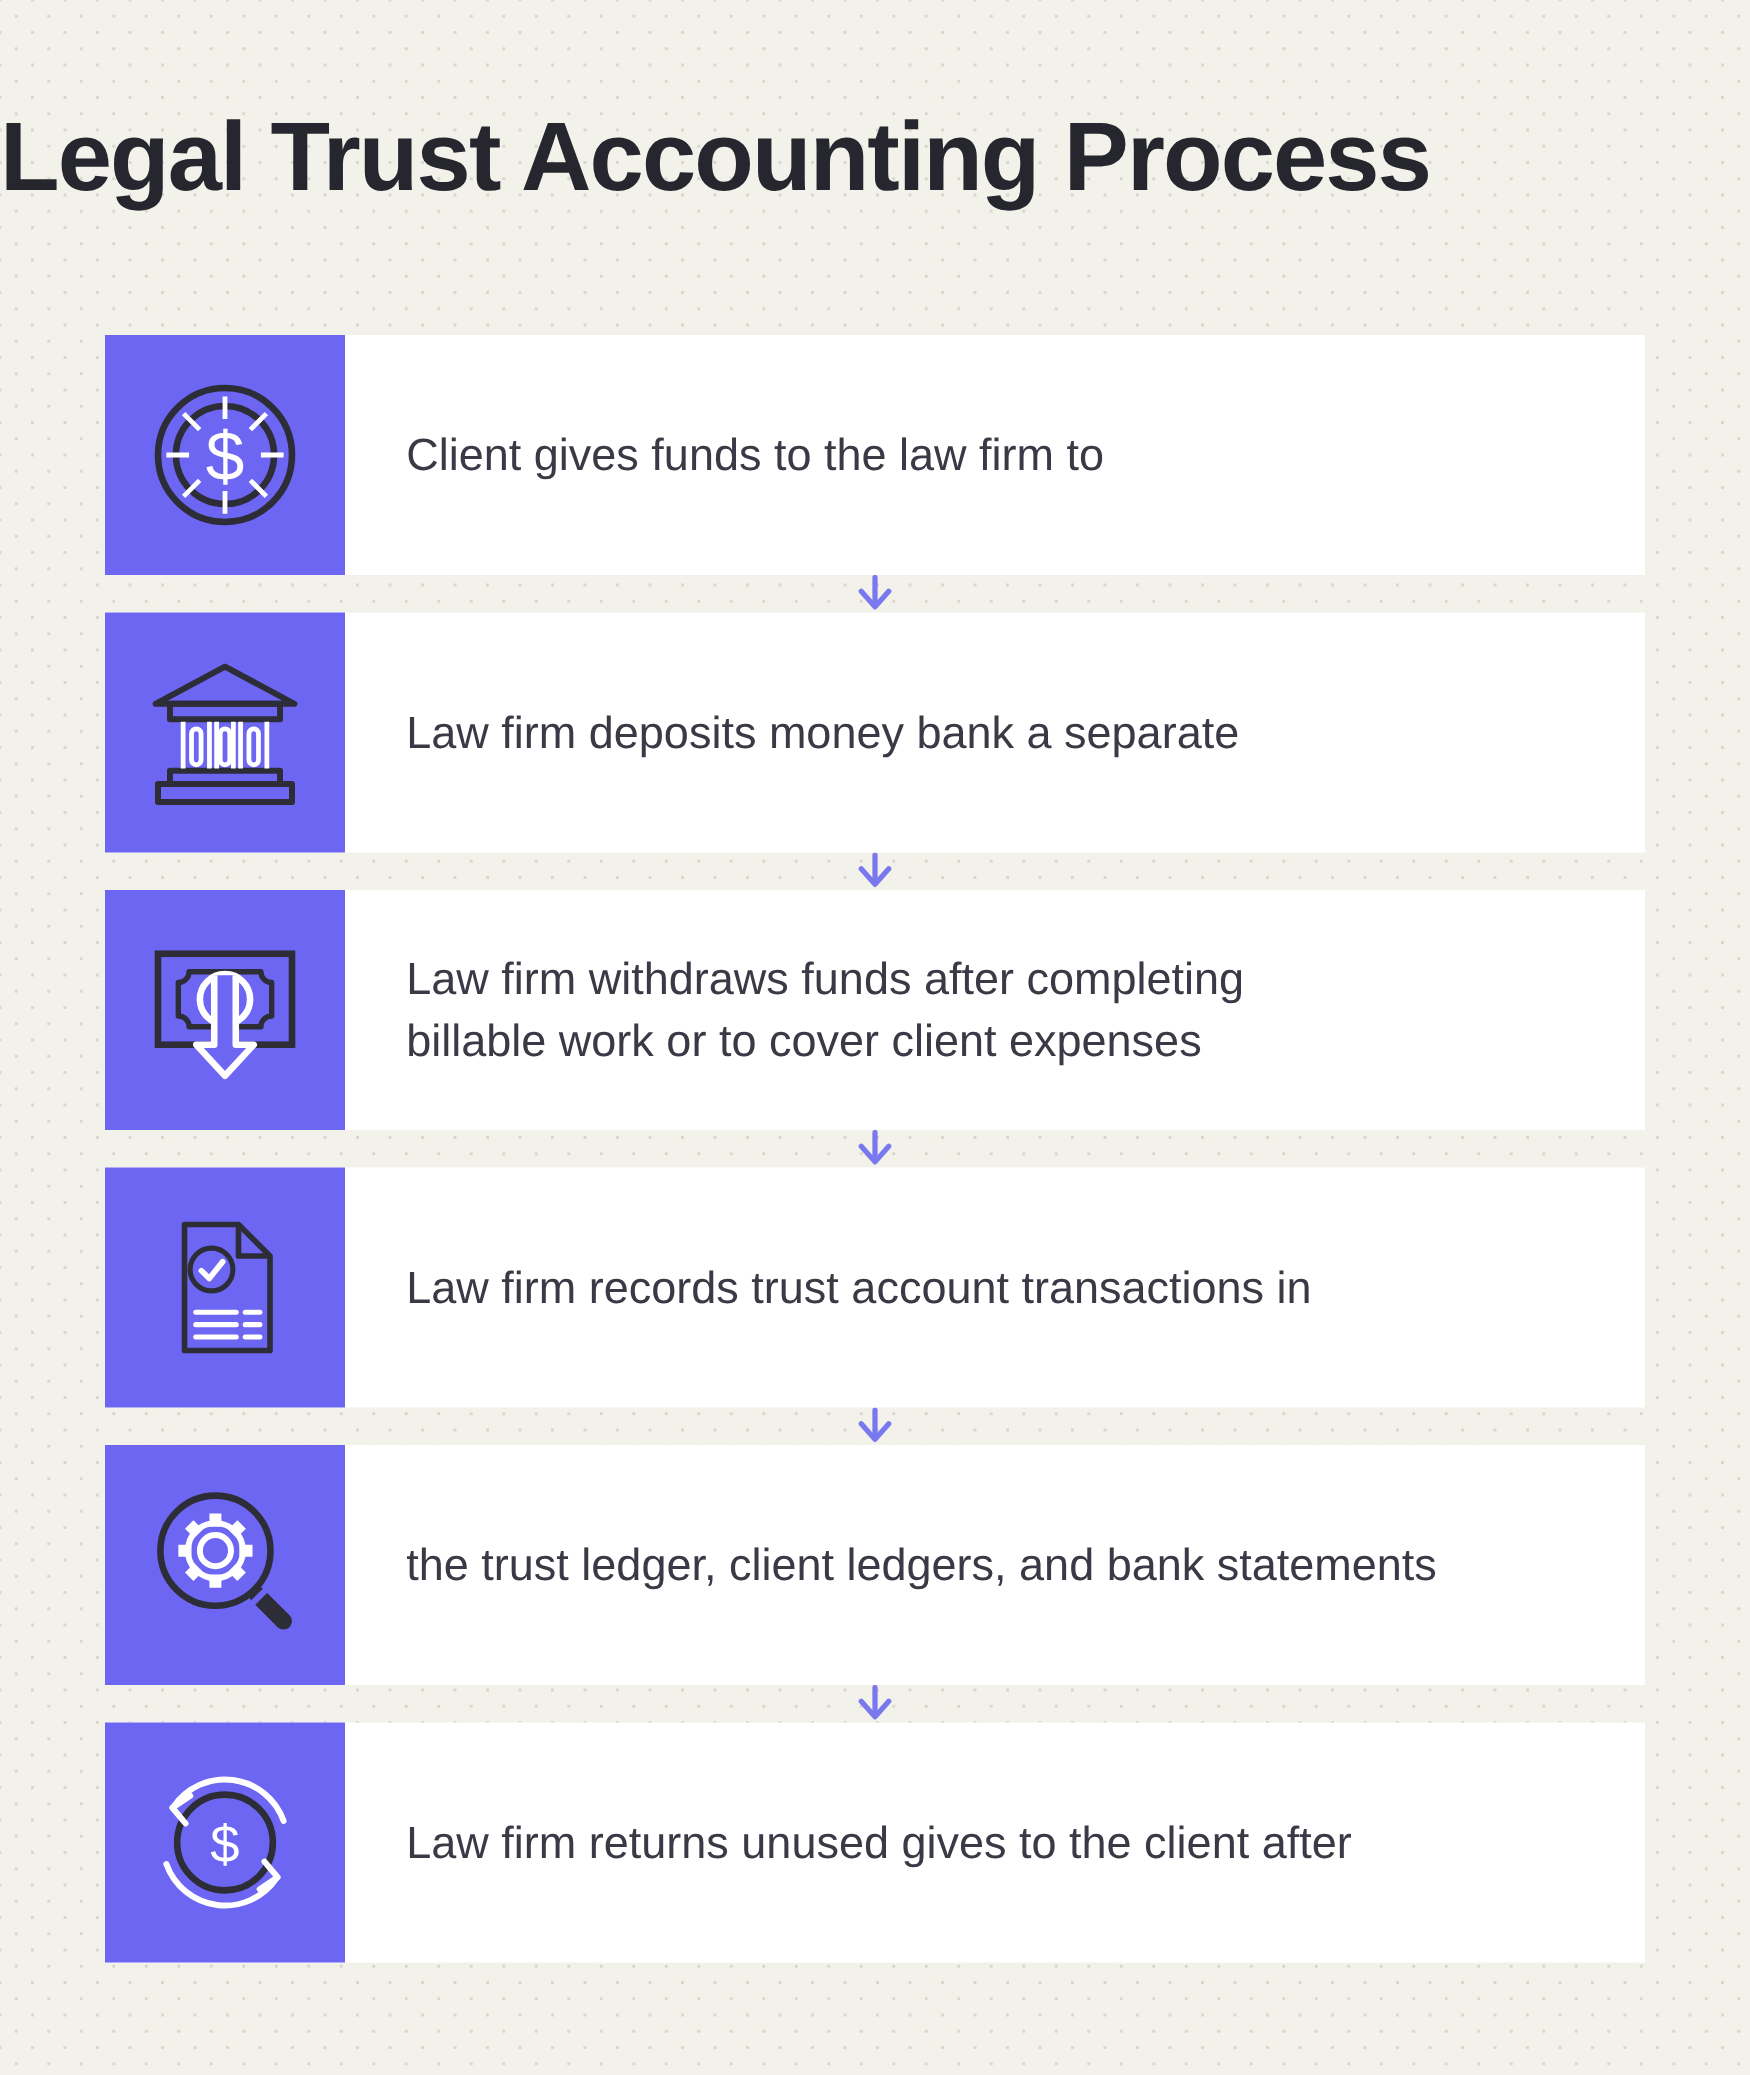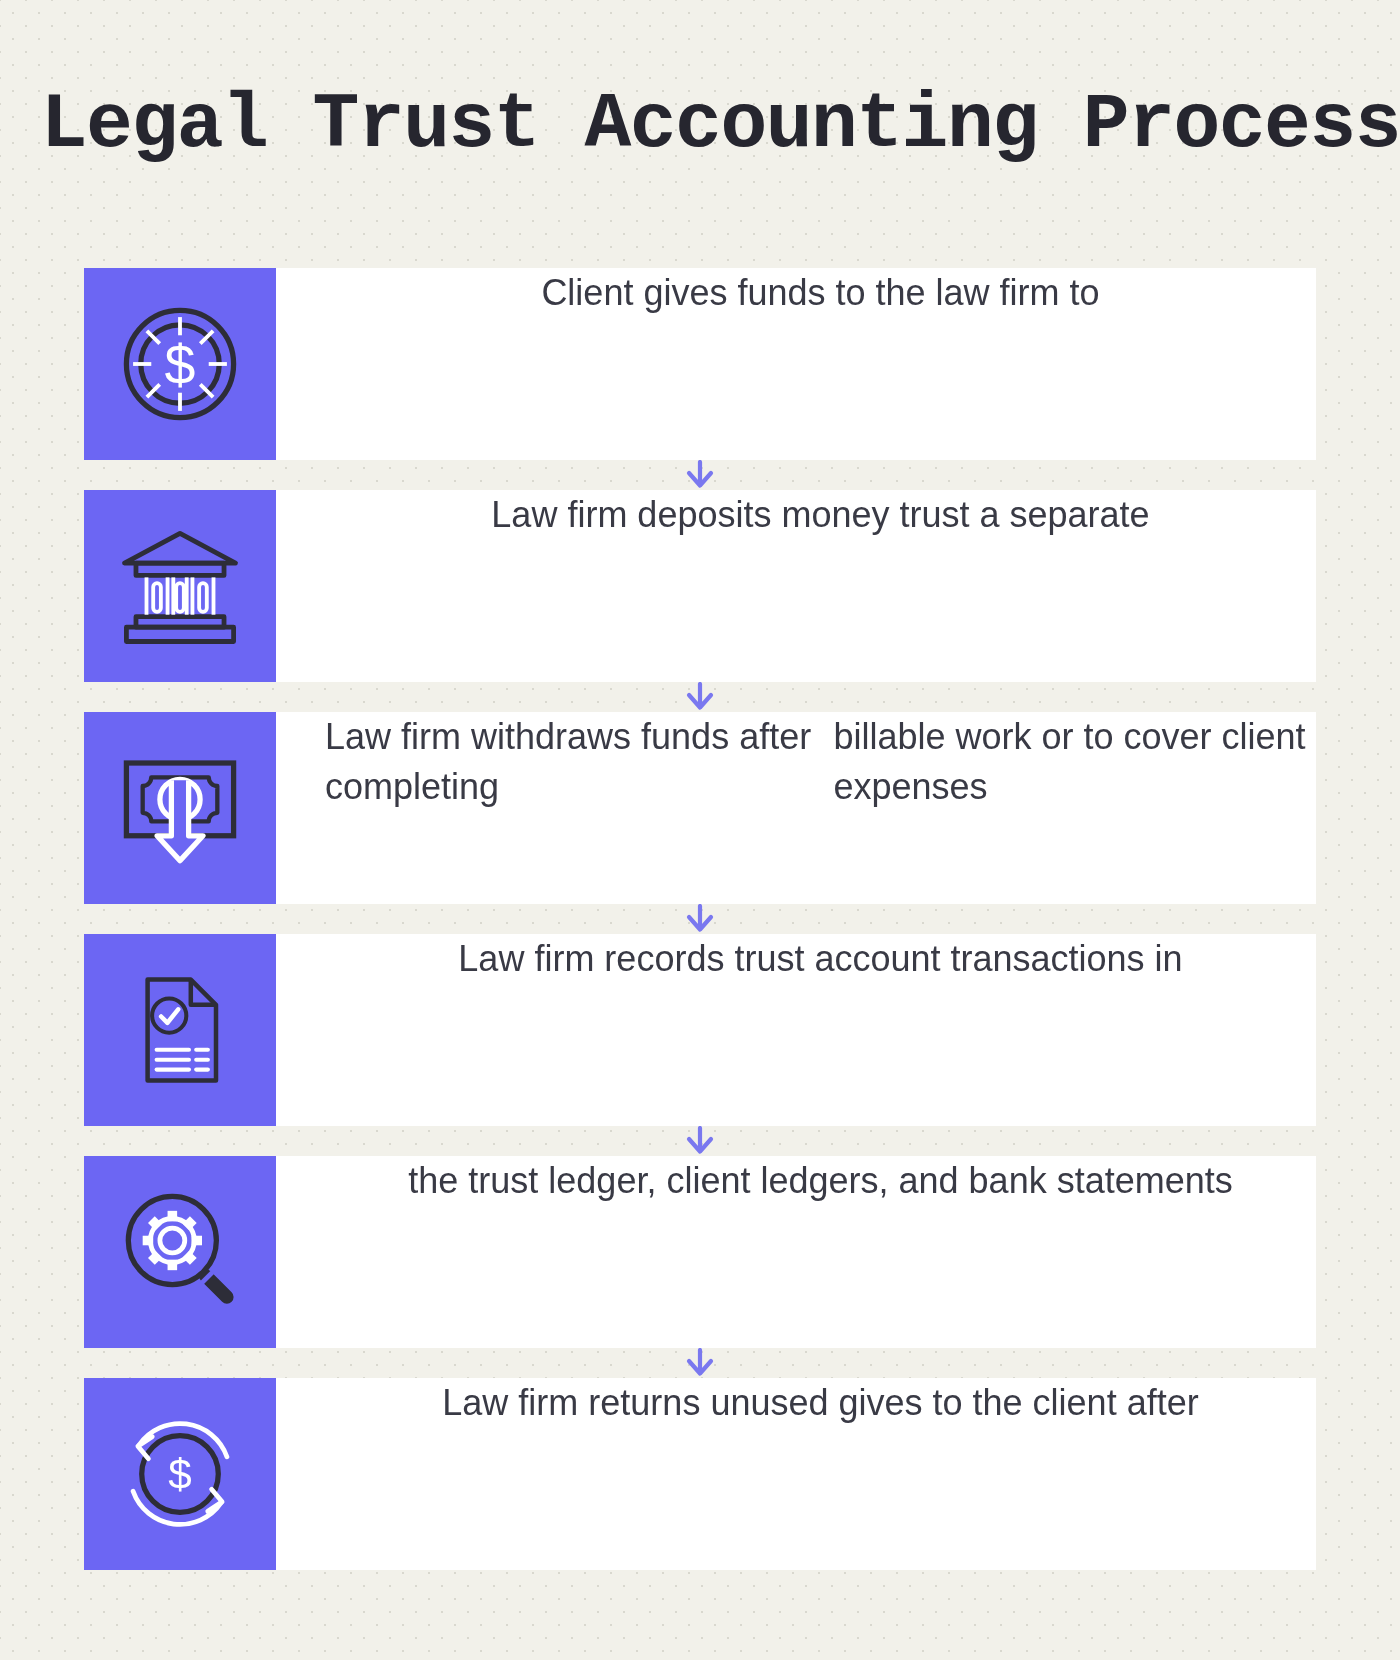--- a/index.html
+++ b/index.html
@@ -19,22 +19,22 @@
     font-family:"Liberation Sans",sans-serif;
     background-color:var(--page-bg);
     background-image:
       radial-gradient(var(--dot) 1.4px, transparent 1.5px),
       radial-gradient(var(--dot) 1.4px, transparent 1.5px);
     background-size:26px 26px;
     background-position:0 0,13px 13px;
   }
   .page-title{
     margin-top:86px;
-    text-align:right;
-    font-family:Liberation Mono, monospace;
+    text-align:left;
+    font-family:Liberation Sans, sans-serif;
     font-weight:700;
     font-size:78px;
     line-height:1;
     letter-spacing:-1.5px;
     color:var(--title);
   }
   .steps{
     margin:104px 84px 0 84px;
     width:1232px;
   }
@@ -47,21 +47,21 @@
     flex:0 0 192px;
     height:192px;
     background:var(--accent);
     display:flex;
     align-items:center;
     justify-content:center;
   }
   .step-text{
     flex:1;
     display:flex;
-    flex-direction:row;
+    flex-direction:column;
     justify-content:center;
     padding-left:49px;
     font-size:36px;
     line-height:50px;
     color:var(--text);
   }
   .gap{
     height:30px;
     display:flex;
     align-items:center;
@@ -124,21 +124,21 @@
           <line x1="63" y1="61" x2="63" y2="100"></line>
             <line x1="77" y1="61" x2="77" y2="100"></line>
           <rect x="66" y="67" width="8" height="30" rx="4"></rect>
           <line x1="83" y1="61" x2="83" y2="100"></line>
             <line x1="105" y1="61" x2="105" y2="100"></line>
           <rect x="90" y="67" width="8" height="30" rx="4"></rect>
         </g>
       </svg>
     </div>
     <div class="step-text">
-      <span>Law firm deposits money trust a separate</span>
+      <span>Law firm deposits money bank a separate</span>
     </div>
   </div>
 
   <div class="gap">
     <svg width="28" height="30" viewBox="0 0 28 30">
       <g stroke="var(--arrow)" stroke-width="4.2" fill="none" stroke-linecap="round" stroke-linejoin="round">
         <line x1="14" y1="2" x2="14" y2="22"></line>
         <polyline points="3,13 14,25.5 25,13"></polyline>
       </g>
     </svg>

